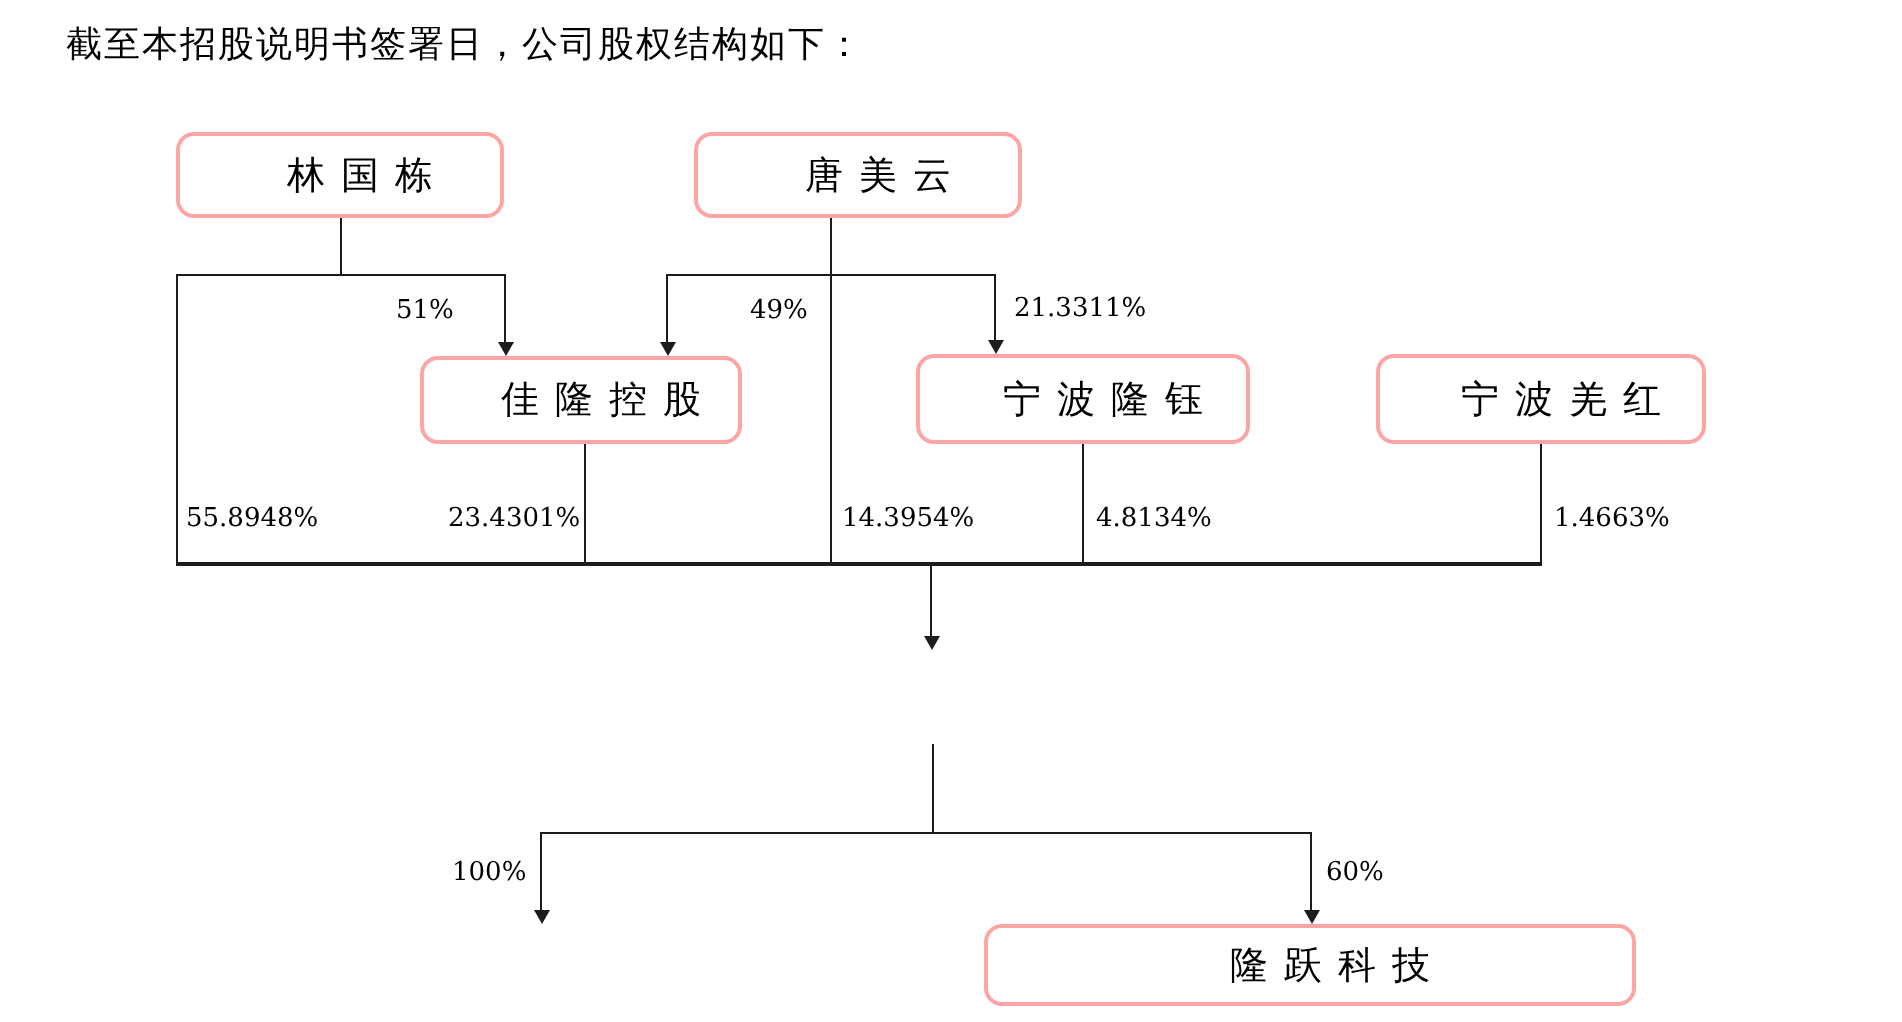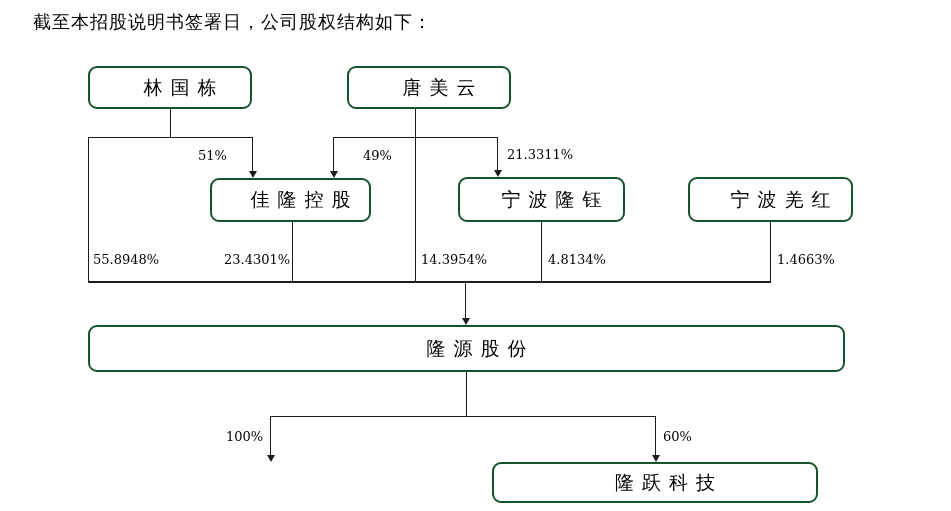--- a/index.html
+++ b/index.html
@@ -17,21 +17,21 @@
     position: absolute;
     left: 33px;
     top: 10px;
     font-size: 18px;
     letter-spacing: 1px;
     white-space: nowrap;
   }
   .node {
     position: absolute;
     box-sizing: border-box;
-    border: 2px solid #14532d;
+    border: 2px solid #fca5a5;
     border-radius: 9px;
     background: #ffffff;
     display: flex;
     align-items: center;
     justify-content: center;
     padding-left: 20px;
   }
   .node .lbl {
     font-size: 19px;
     letter-spacing: 8px;
@@ -70,23 +70,20 @@
   </div>
   <div class="node" style="left:210px;top:178px;width:161px;height:44px">
     <span class="lbl">佳隆控股</span>
   </div>
   <div class="node" style="left:458px;top:177px;width:167px;height:45px">
     <span class="lbl">宁波隆钰</span>
   </div>
   <div class="node" style="left:688px;top:177px;width:165px;height:45px">
     <span class="lbl">宁波羌红</span>
   </div>
-  <div class="node" style="left:88px;top:325px;width:757px;height:47px">
-    <span class="lbl">隆源股份</span>
-  </div>
   <div class="node" style="left:492px;top:462px;width:326px;height:41px">
     <span class="lbl">隆跃科技</span>
   </div>
 
   <div class="vl" style="left:170px;top:109px;height:29px"></div>
   <div class="hl" style="left:88px;top:137px;width:165px"></div>
   <div class="vl" style="left:88px;top:137px;height:145px"></div>
   <div class="vl" style="left:252px;top:137px;height:34px"></div>
   <div class="ar" style="left:249px;top:171px"></div>
 
@@ -105,21 +102,21 @@
   <div class="ar" style="left:462px;top:318px"></div>
 
   <div class="vl" style="left:466px;top:372px;height:45px"></div>
   <div class="hl" style="left:270px;top:416px;width:386px"></div>
   <div class="vl" style="left:270px;top:416px;height:39px"></div>
   <div class="ar" style="left:267px;top:455px"></div>
   <div class="vl" style="left:655px;top:416px;height:39px"></div>
   <div class="ar" style="left:652px;top:455px"></div>
 
   <div class="pct" style="left:198px;top:148px">51%</div>
-  <div class="pct" style="left:363px;top:148px">49%</div>
+  <div class="pct" style="left:375px;top:148px">49%</div>
   <div class="pct" style="left:507px;top:147px">21.3311%</div>
   <div class="pct" style="left:93px;top:252px">55.8948%</div>
   <div class="pct" style="left:224px;top:252px">23.4301%</div>
   <div class="pct" style="left:421px;top:252px">14.3954%</div>
   <div class="pct" style="left:548px;top:252px">4.8134%</div>
   <div class="pct" style="left:777px;top:252px">1.4663%</div>
   <div class="pct" style="left:226px;top:429px">100%</div>
   <div class="pct" style="left:663px;top:429px">60%</div>
 
 </div>

